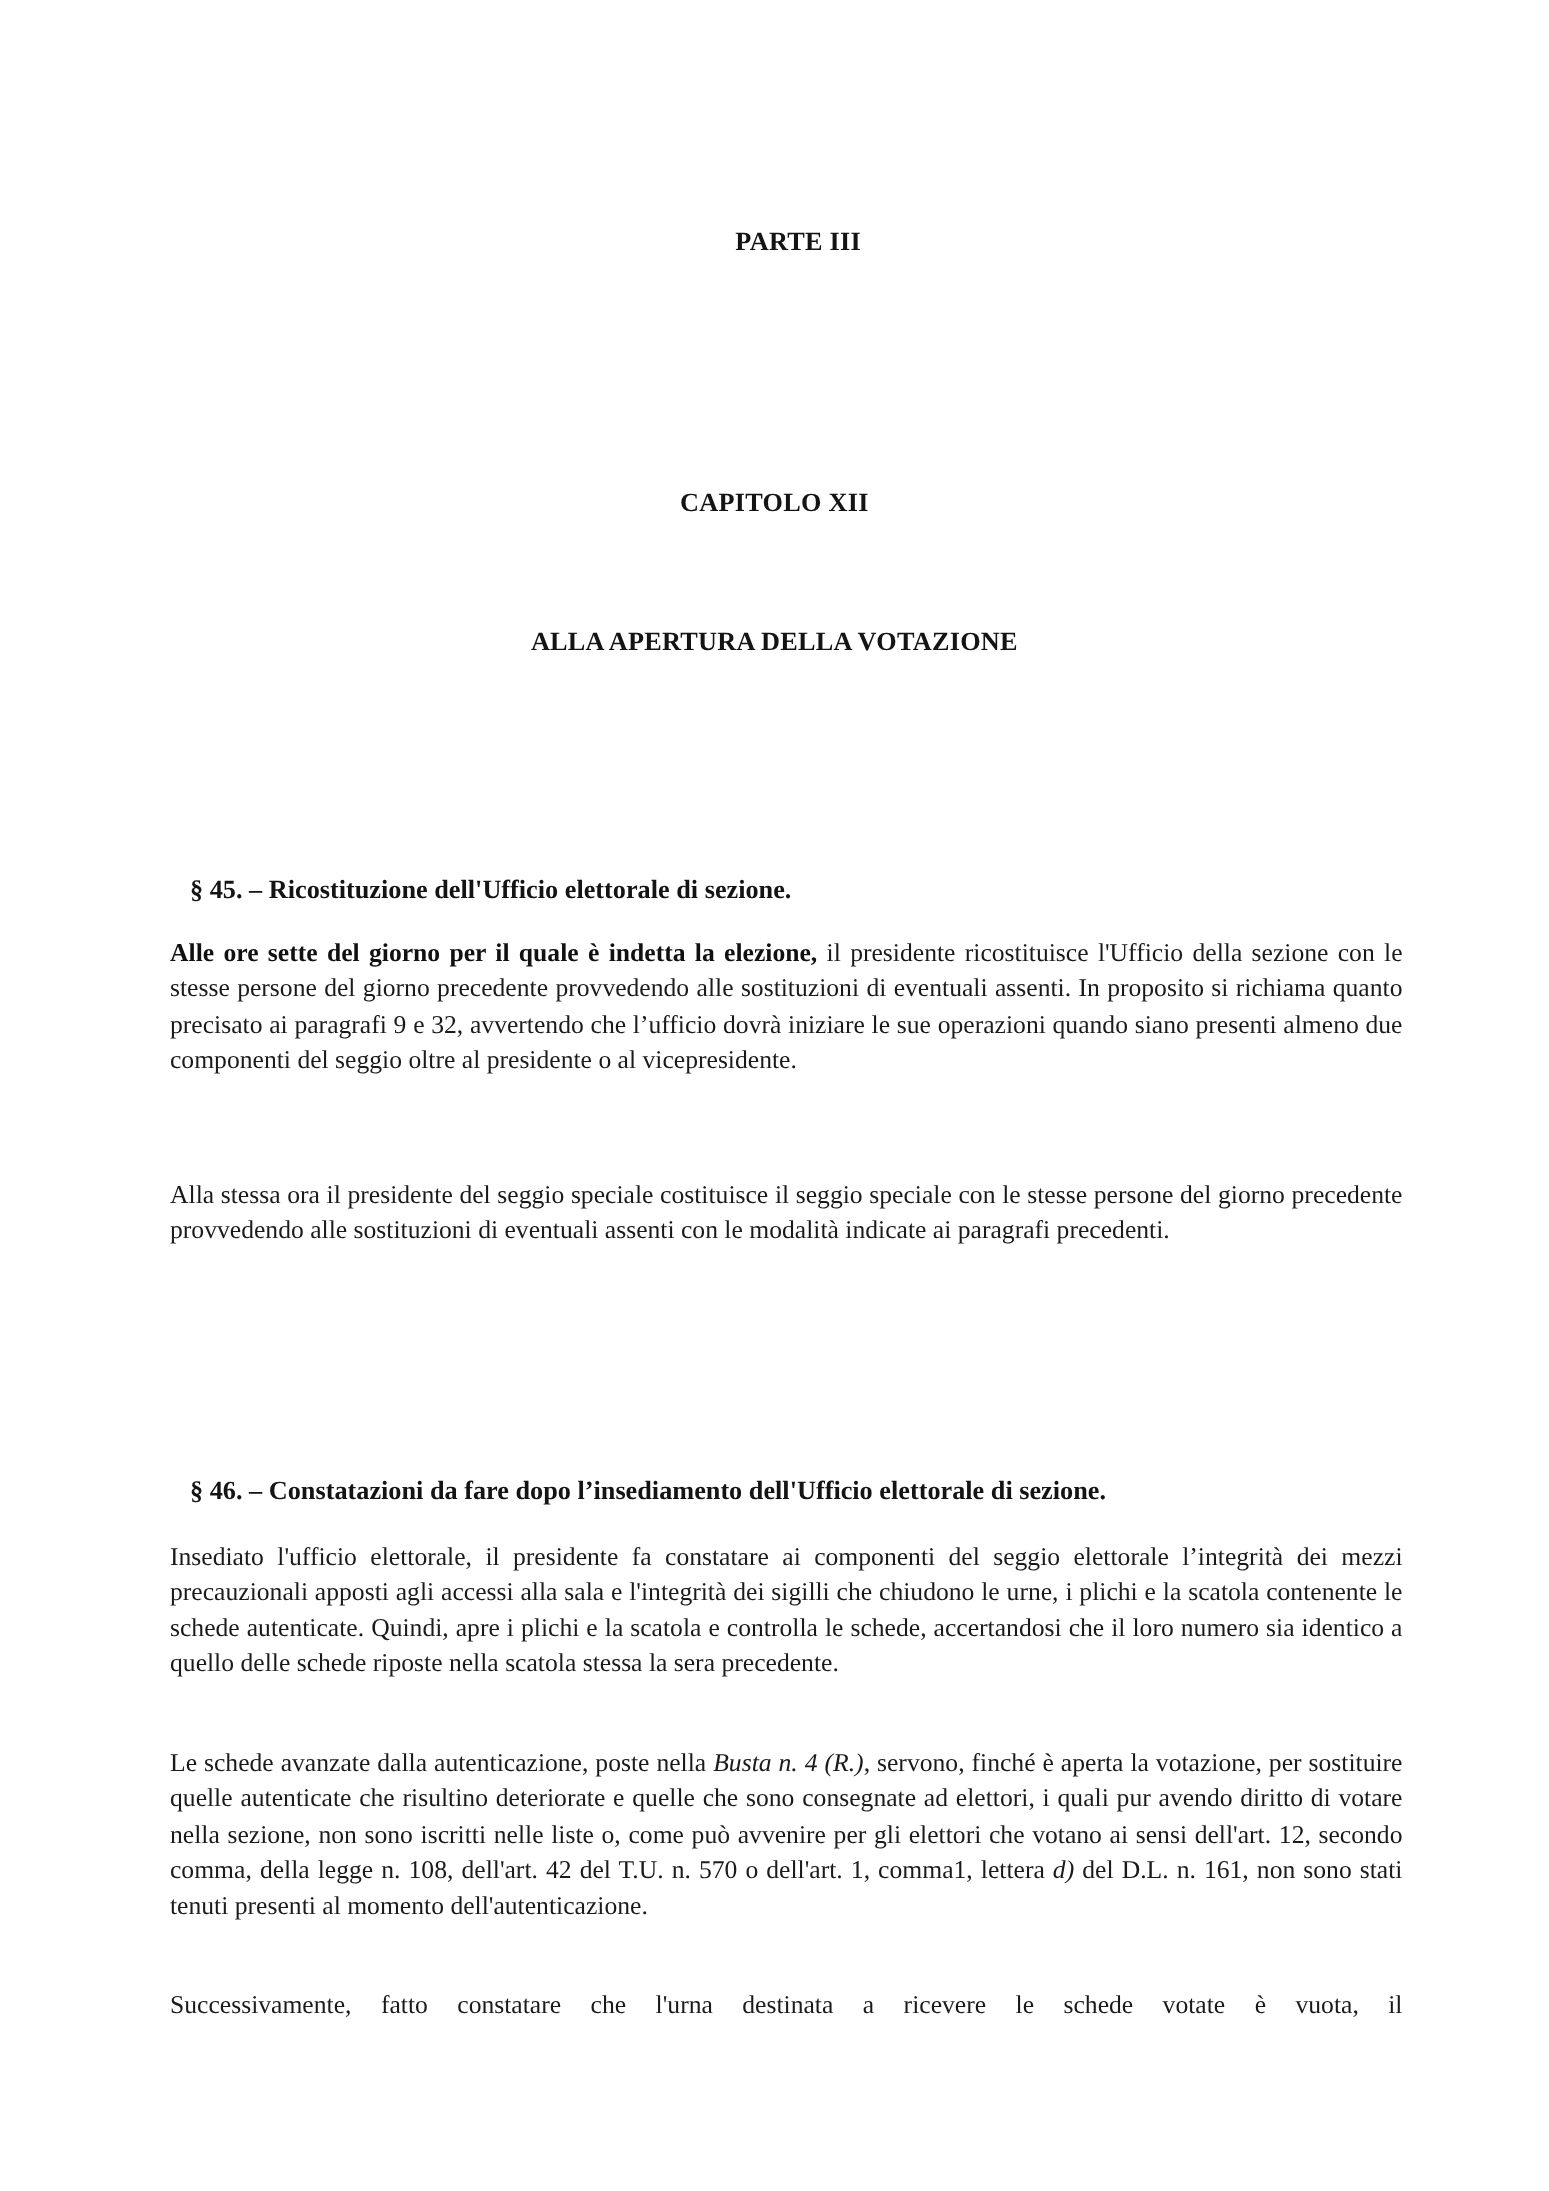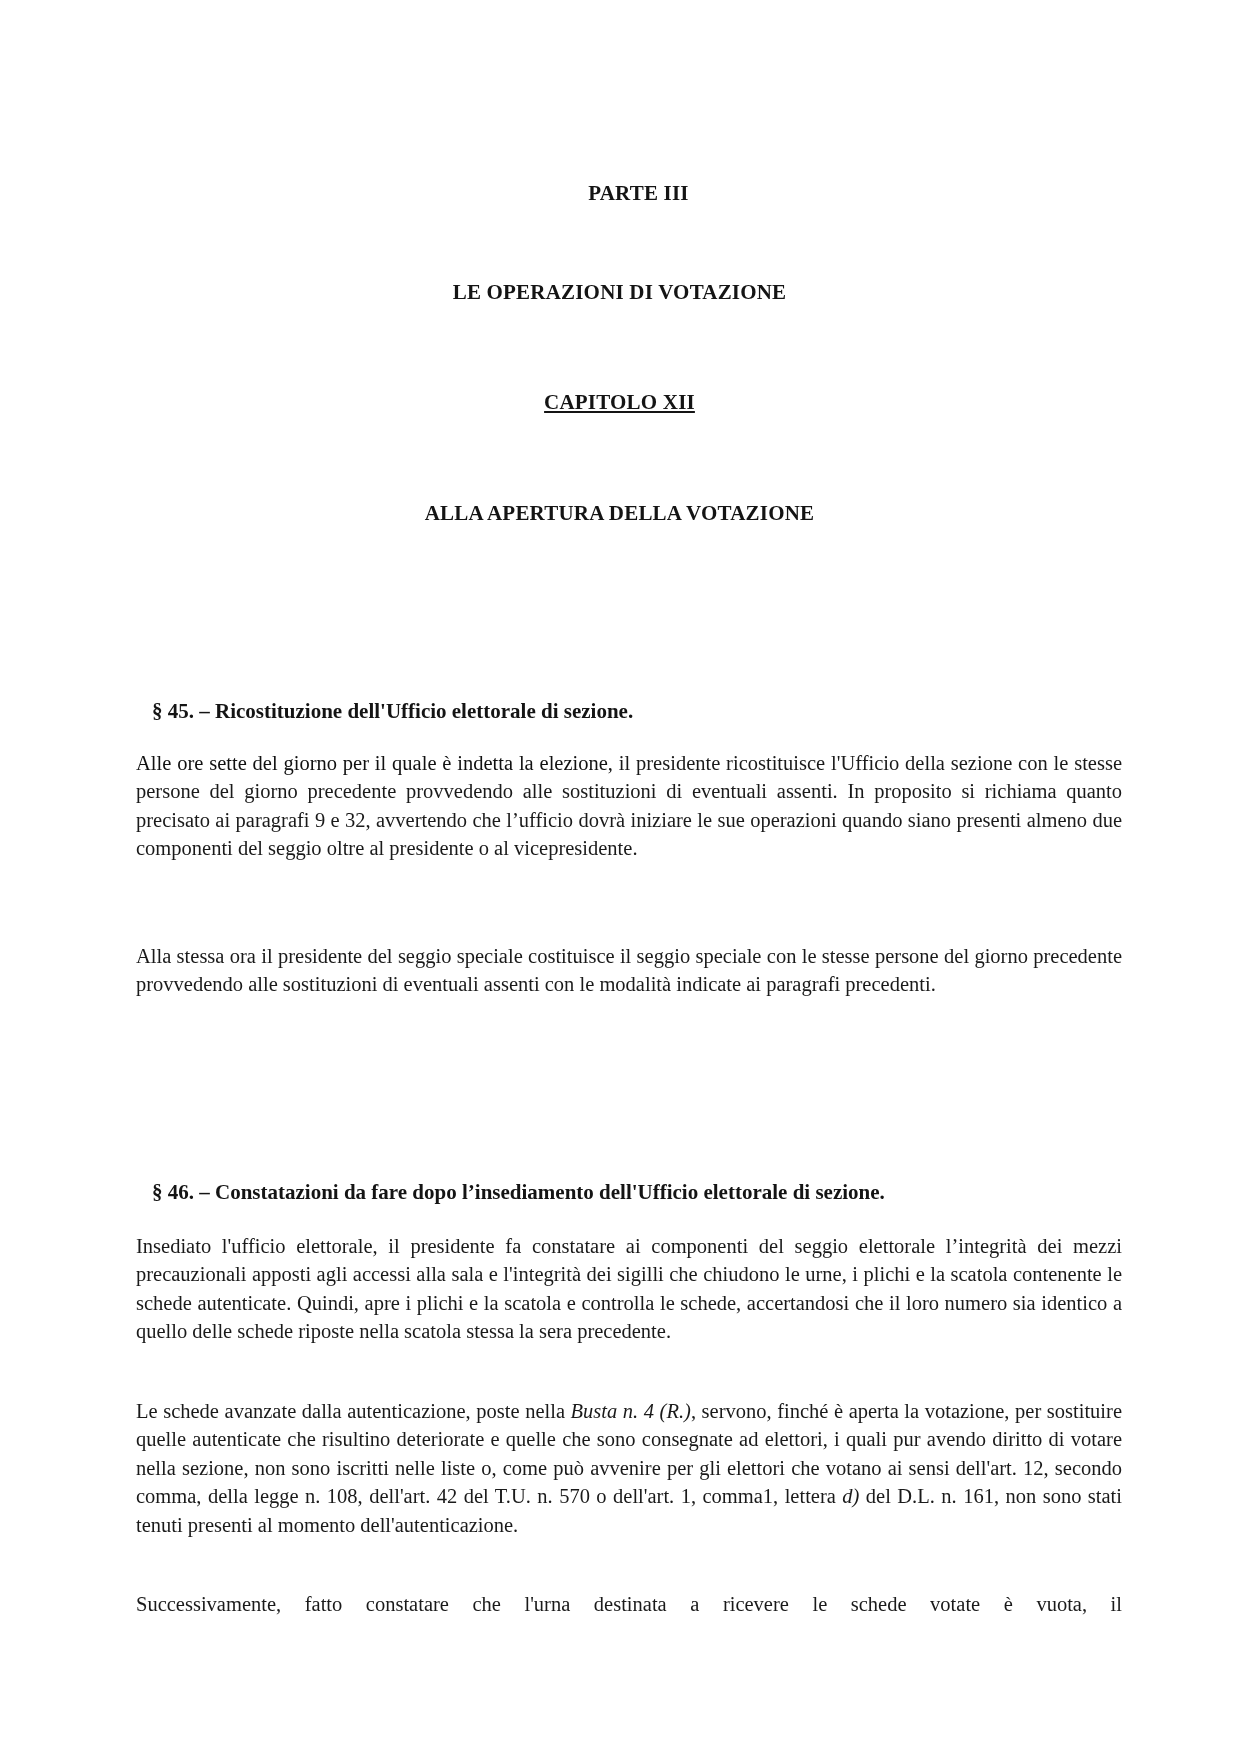--- a/index.html
+++ b/index.html
@@ -44,36 +44,35 @@
     .para {
       position: absolute;
       left: 136px;
       width: 986px;
       font-size: 20.5px;
       line-height: 28.4px;
       text-align: justify;
       margin: 0;
       color: #1a1a1a;
     }
-    .para b { font-weight: normal; color: #111; }
+    .para b { font-weight: bold; color: #111; }
     .para i { font-style: italic; }
     .para.last {
       text-align-last: justify;
     }
   </style>
 </head>
 <body>
 
 <div class="page">
 
   <h1 class="heading" style="top:180px;padding-left:19px;">PARTE III</h1>
 
-  <h2 class="heading" style="top:279px;">LE OPERAZIONI DI VOTAZIONE</h2>
 
-  <h2 class="heading" style="top:389px;text-decoration:underline;">CAPITOLO XII</h2>
+  <h2 class="heading" style="top:389px;">CAPITOLO XII</h2>
 
   <h3 class="heading" style="top:500px;">ALLA APERTURA DELLA VOTAZIONE</h3>
 
   <h4 class="section-title" style="top:682px;">§ 45. – Ricostituzione dell'Ufficio elettorale di sezione.</h4>
 
   <p class="para" style="top:749px;"><b>Alle ore sette del giorno per il quale è indetta la elezione,</b><span> il presidente ricostituisce l'Ufficio della sezione con le stesse persone del giorno precedente provvedendo alle sostituzioni di eventuali assenti. In proposito si richiama quanto precisato ai paragrafi  9 e 32, avvertendo che l’ufficio dovrà iniziare le sue operazioni quando siano presenti almeno due componenti del seggio oltre al presidente o al vicepresidente.</span></p>
 
   <p class="para" style="top:942px;">Alla stessa ora il presidente del seggio speciale costituisce il seggio speciale con le stesse persone del giorno precedente provvedendo alle sostituzioni di eventuali assenti con le modalità indicate ai paragrafi precedenti.</p>
 
 

